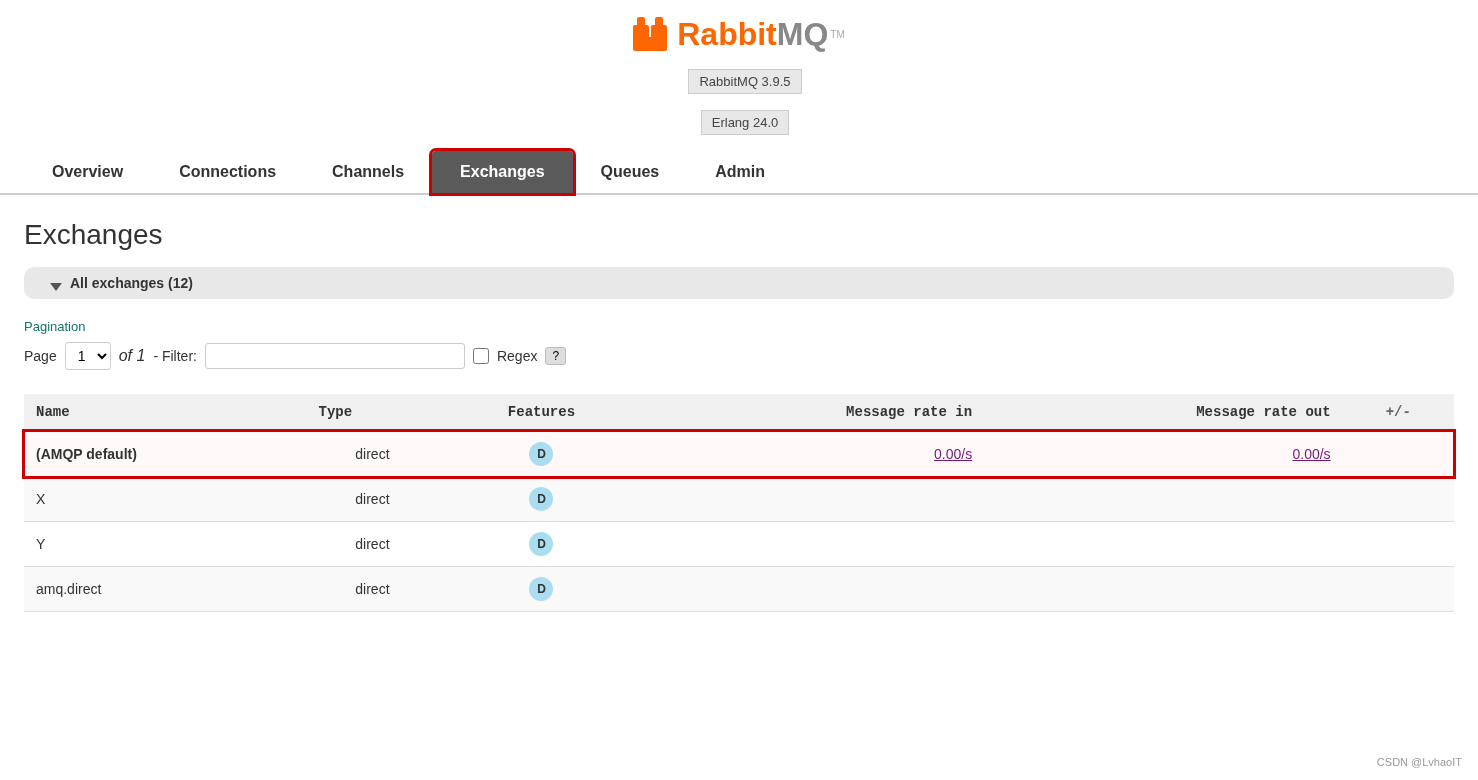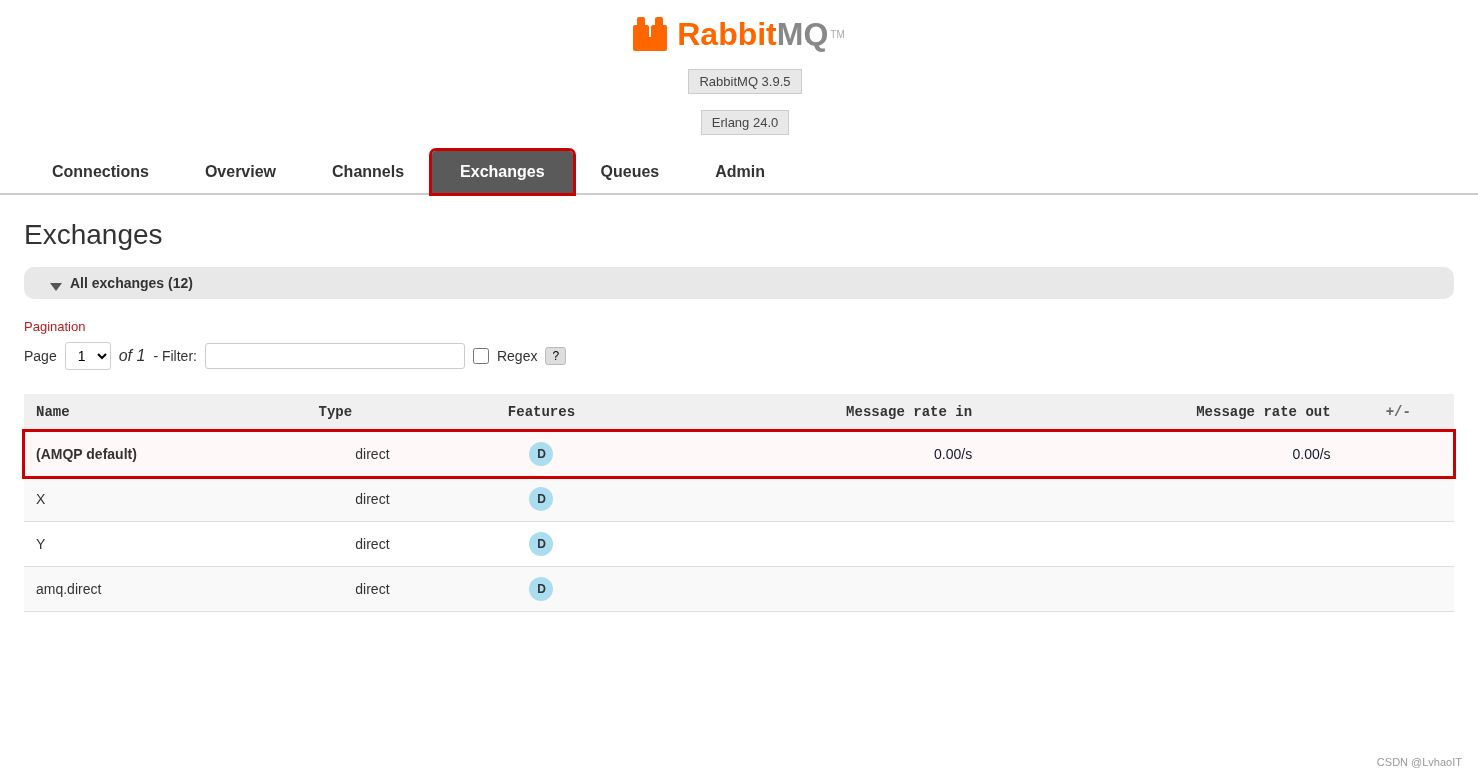--- a/index.html
+++ b/index.html
@@ -109,21 +109,21 @@
       border-top: 8px solid #555;
       display: inline-block;
     }
 
     
     .pagination-section {
       margin-top: 20px;
     }
     .pagination-label {
       font-size: 13px;
-      color: #b91c1c;
+      color: #0f766e;
       margin-bottom: 4px;
     }
     .pagination-controls {
       display: flex;
       align-items: center;
       gap: 8px;
       margin-top: 8px;
     }
     .pagination-controls label {
       font-size: 14px;
@@ -207,21 +207,22 @@
       background: #fff8f8;
       outline: 3px solid #cc0000;
       outline-offset: -1px;
     }
     tbody td {
       padding: 10px 12px;
       vertical-align: middle;
     }
     tbody td.right {
       text-align: right;
-      color: #0f172a;
+      color: #701a75;
+      text-decoration: underline;
     }
     tbody td.center {
       text-align: center;
     }
     .name-bold {
       font-weight: bold;
     }
     .feature-badge {
       display: inline-flex;
       align-items: center;
@@ -261,22 +262,22 @@
     </svg>
     <span class="logo-text-rabbit">Rabbit</span>
       <span class="logo-text-mq">MQ</span>
       <span class="logo-tm">TM</span>
   </div>
   <span class="version-badge">RabbitMQ 3.9.5</span>
   <span class="version-badge">Erlang 24.0</span>
 </div>
 
 <nav class="nav">
+  <a class="nav-item">Overview</a>
   <a class="nav-item">Connections</a>
-  <a class="nav-item">Overview</a>
   <a class="nav-item">Channels</a>
   <a class="nav-item active">Exchanges</a>
   <a class="nav-item">Queues</a>
   <a class="nav-item">Admin</a>
 </nav>
 
 <div class="content">
   <h1 class="page-title">Exchanges</h1>
 
   <div class="section-header">

